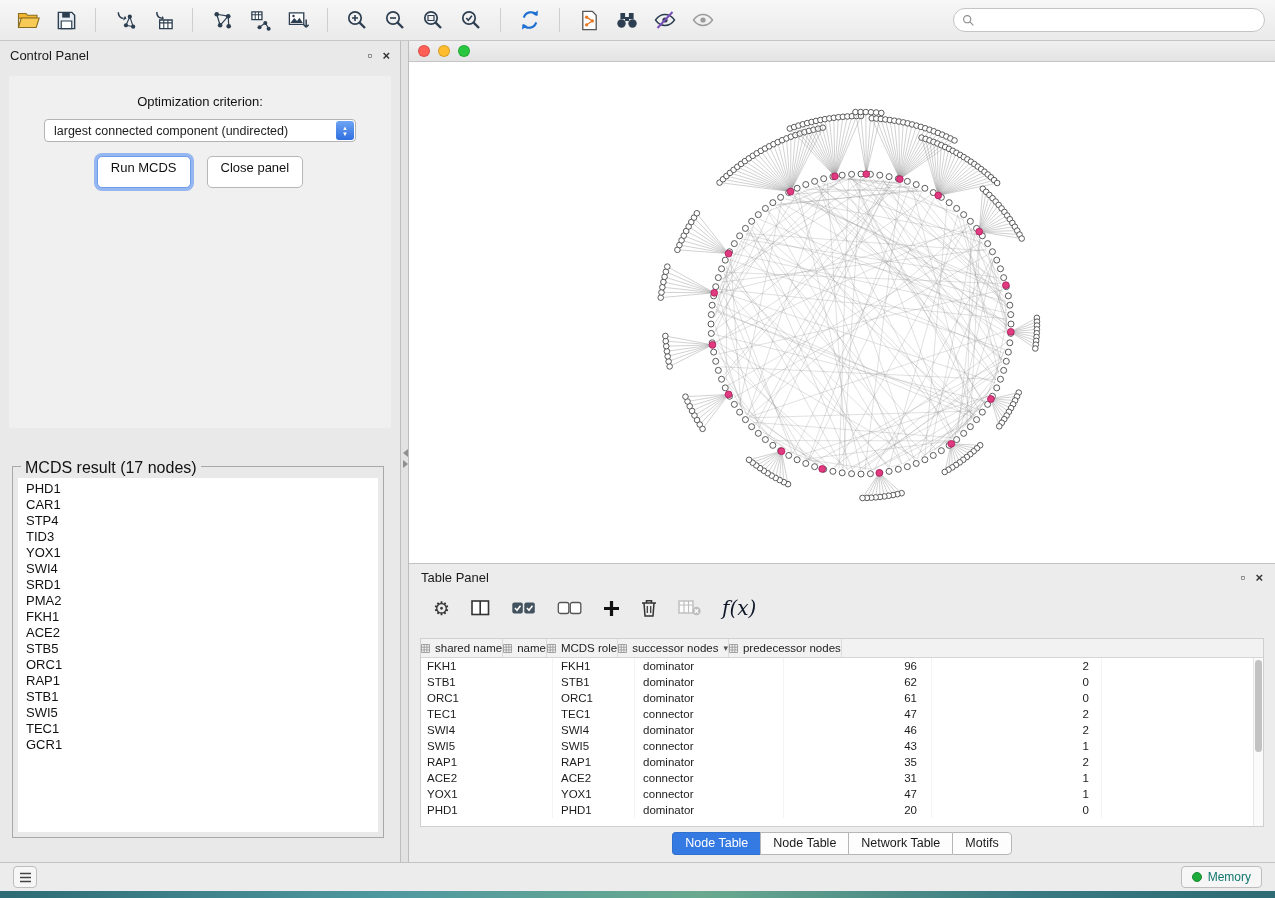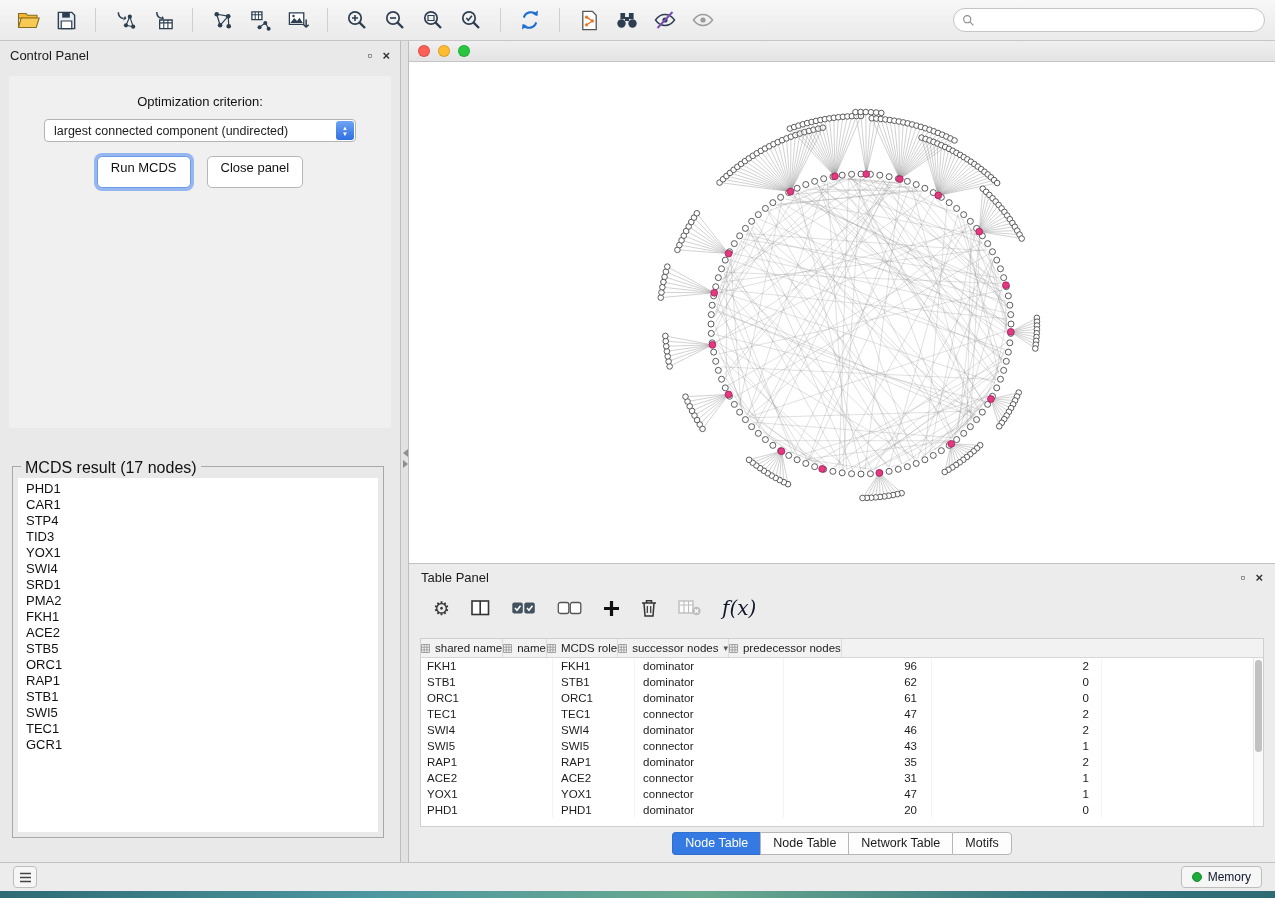--- a/index.html
+++ b/index.html
@@ -74,21 +74,21 @@
   .c4 { width:170px; text-align:right; padding-right:12px; }
   .vscroll { position:absolute; right:0; top:19px; bottom:0; width:10px; background:#fafafa; border-left:1px solid #e6e6e6; }
   .vthumb { position:absolute; top:2px; left:1px; width:7px; height:92px; background:#c2c2c2; border-radius:4px; }
   .tp-tabs { position:absolute; left:0; right:0; bottom:7px; display:flex; justify-content:center; }
   
   .status-bar { position:absolute; left:0; top:862px; width:1275px; height:29px; background:#ececec;
     border-top:1px solid #c2c2c2; display:flex; align-items:center; padding:0 13px; }
   .sb-btn { width:24px; height:22px; background:#f6f6f6; border:1px solid #bdbdbd; border-radius:4px;
     display:flex; align-items:center; justify-content:center; }
   .memory-btn { margin-left:auto; height:22px; background:#f6f6f6; border:1px solid #bdbdbd; border-radius:4px;
-    display:flex; align-items:center; gap:6px; padding:0 10px; font-size:12px; color:#0f172a; }
+    display:flex; align-items:center; gap:6px; padding:0 10px; font-size:12px; color:#0f766e; }
   .mem-dot { width:10px; height:10px; border-radius:50%; background:#1faa3c; border:1px solid #168a2f; }
   .wallpaper { position:absolute; left:0; top:891px; width:1275px; height:7px;
     background:linear-gradient(90deg,#2e6b74,#4f98a0 30%,#6aa98f 55%,#3a7a82 80%,#2e6b74); }
   svg.ic * { vector-effect:non-scaling-stroke; }
 </style>
 </head>
 <body>
 
 <div class="toolbar">
   <div class="tbtn">

